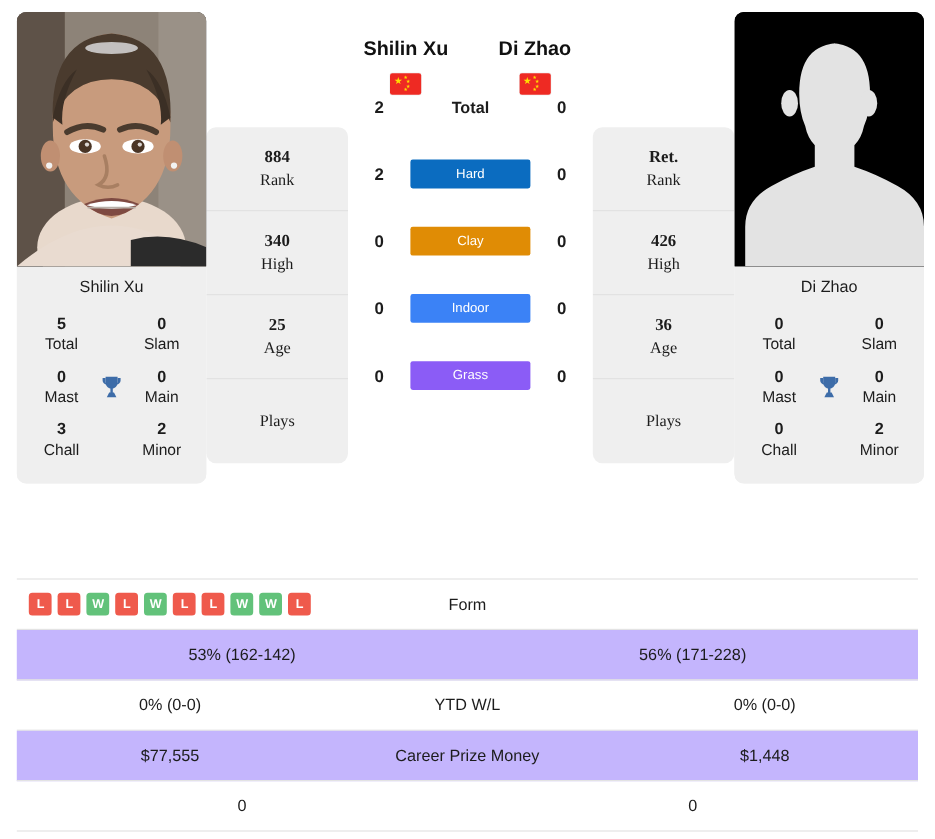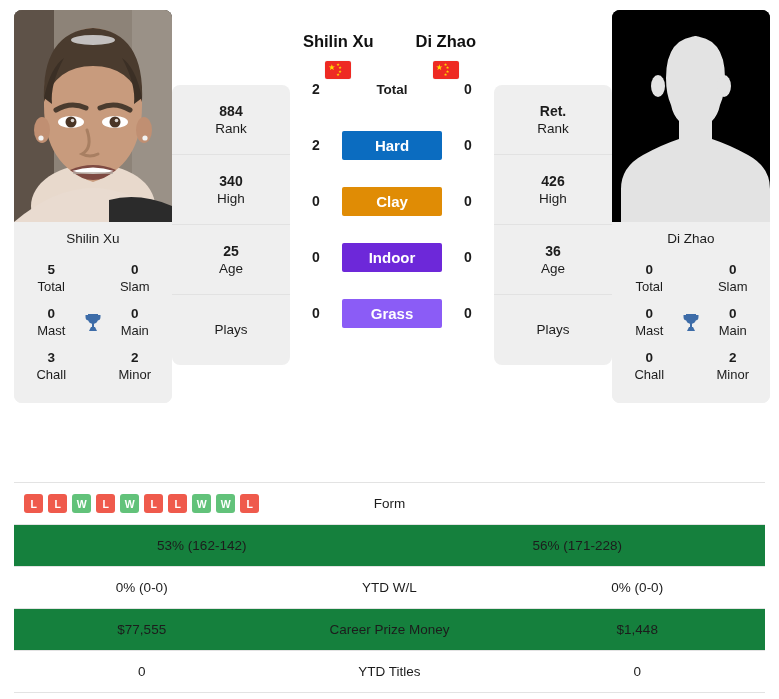--- a/index.html
+++ b/index.html
@@ -89,22 +89,23 @@
     justify-content: center;
   }
   .trophy-spacer { width: 34px; }
 
   
   .rank-col {
     width: 118px;
     flex: 0 0 118px;
     background: #efefef;
     border-radius: 8px;
-    margin-top: 75px;
+    margin-top: 96px;
     overflow: hidden;
+    font-family: Liberation Serif, serif;
   }
   .rank-cell {
     height: 70px;
     display: flex;
     flex-direction: column;
     align-items: center;
     justify-content: center;
     border-bottom: 1px solid #e2e2e2;
     box-sizing: border-box;
   }
@@ -193,22 +194,22 @@
     width: 52px;
     text-align: center;
     font-size: 14px;
     font-weight: bold;
     color: #1c1c1c;
   }
   .srow .badge {
     width: 100px;
     text-align: center;
     color: #fff;
-    font-size: 15px;
-    font-weight: bold;
+    font-size: 11px;
+    font-weight: normal;
     padding: 6px 0;
     border-radius: 2px;
   }
   .srow .badge.plain {
     color: #1c1c1c;
     background: transparent;
     font-weight: bold;
     font-size: 13.5px;
   }
 
@@ -219,21 +220,21 @@
     right: 14px;
     top: 482px;
     border-top: 1px solid #e3e3e3;
   }
   .trow {
     display: flex;
     align-items: center;
     height: 41px;
     border-bottom: 1px solid #e3e3e3;
   }
-  .trow.alt { background: #15803d; }
+  .trow.alt { background: #c4b5fd; }
   .tcell {
     flex: 1 1 0;
     text-align: center;
     font-size: 13.5px;
     color: #1c1c1c;
   }
   .tcell.mid {
     font-weight: normal;
     flex: 0 0 240px;
   }
@@ -398,21 +399,21 @@
             <div class="badge" style="background: rgb(11, 108, 192);">Hard</div>
             <div class="num">0</div>
           </div>
           <div class="srow">
             <div class="num">0</div>
             <div class="badge" style="background: rgb(224, 140, 5);">Clay</div>
             <div class="num">0</div>
           </div>
           <div class="srow">
             <div class="num">0</div>
-            <div class="badge" style="background: #6d28d9;">Indoor</div>
+            <div class="badge" style="background: #3b82f6;">Indoor</div>
             <div class="num">0</div>
           </div>
           <div class="srow">
             <div class="num">0</div>
             <div class="badge" style="background: #8b5cf6;">Grass</div>
             <div class="num">0</div>
           </div>
         </div>
     </div>
 
@@ -522,18 +523,17 @@
         <div class="tcell mid">YTD W/L</div>
         <div class="tcell">0% (0-0)</div>
       </div>
       <div class="trow alt">
         <div class="tcell">$77,555</div>
         <div class="tcell mid">Career Prize Money</div>
         <div class="tcell">$1,448</div>
       </div>
       <div class="trow">
         <div class="tcell">0</div>
-        <div class="tcell mid">YTD Titles</div>
         <div class="tcell">0</div>
       </div>
     </div>
 
 </div>
 
 </body></html>

